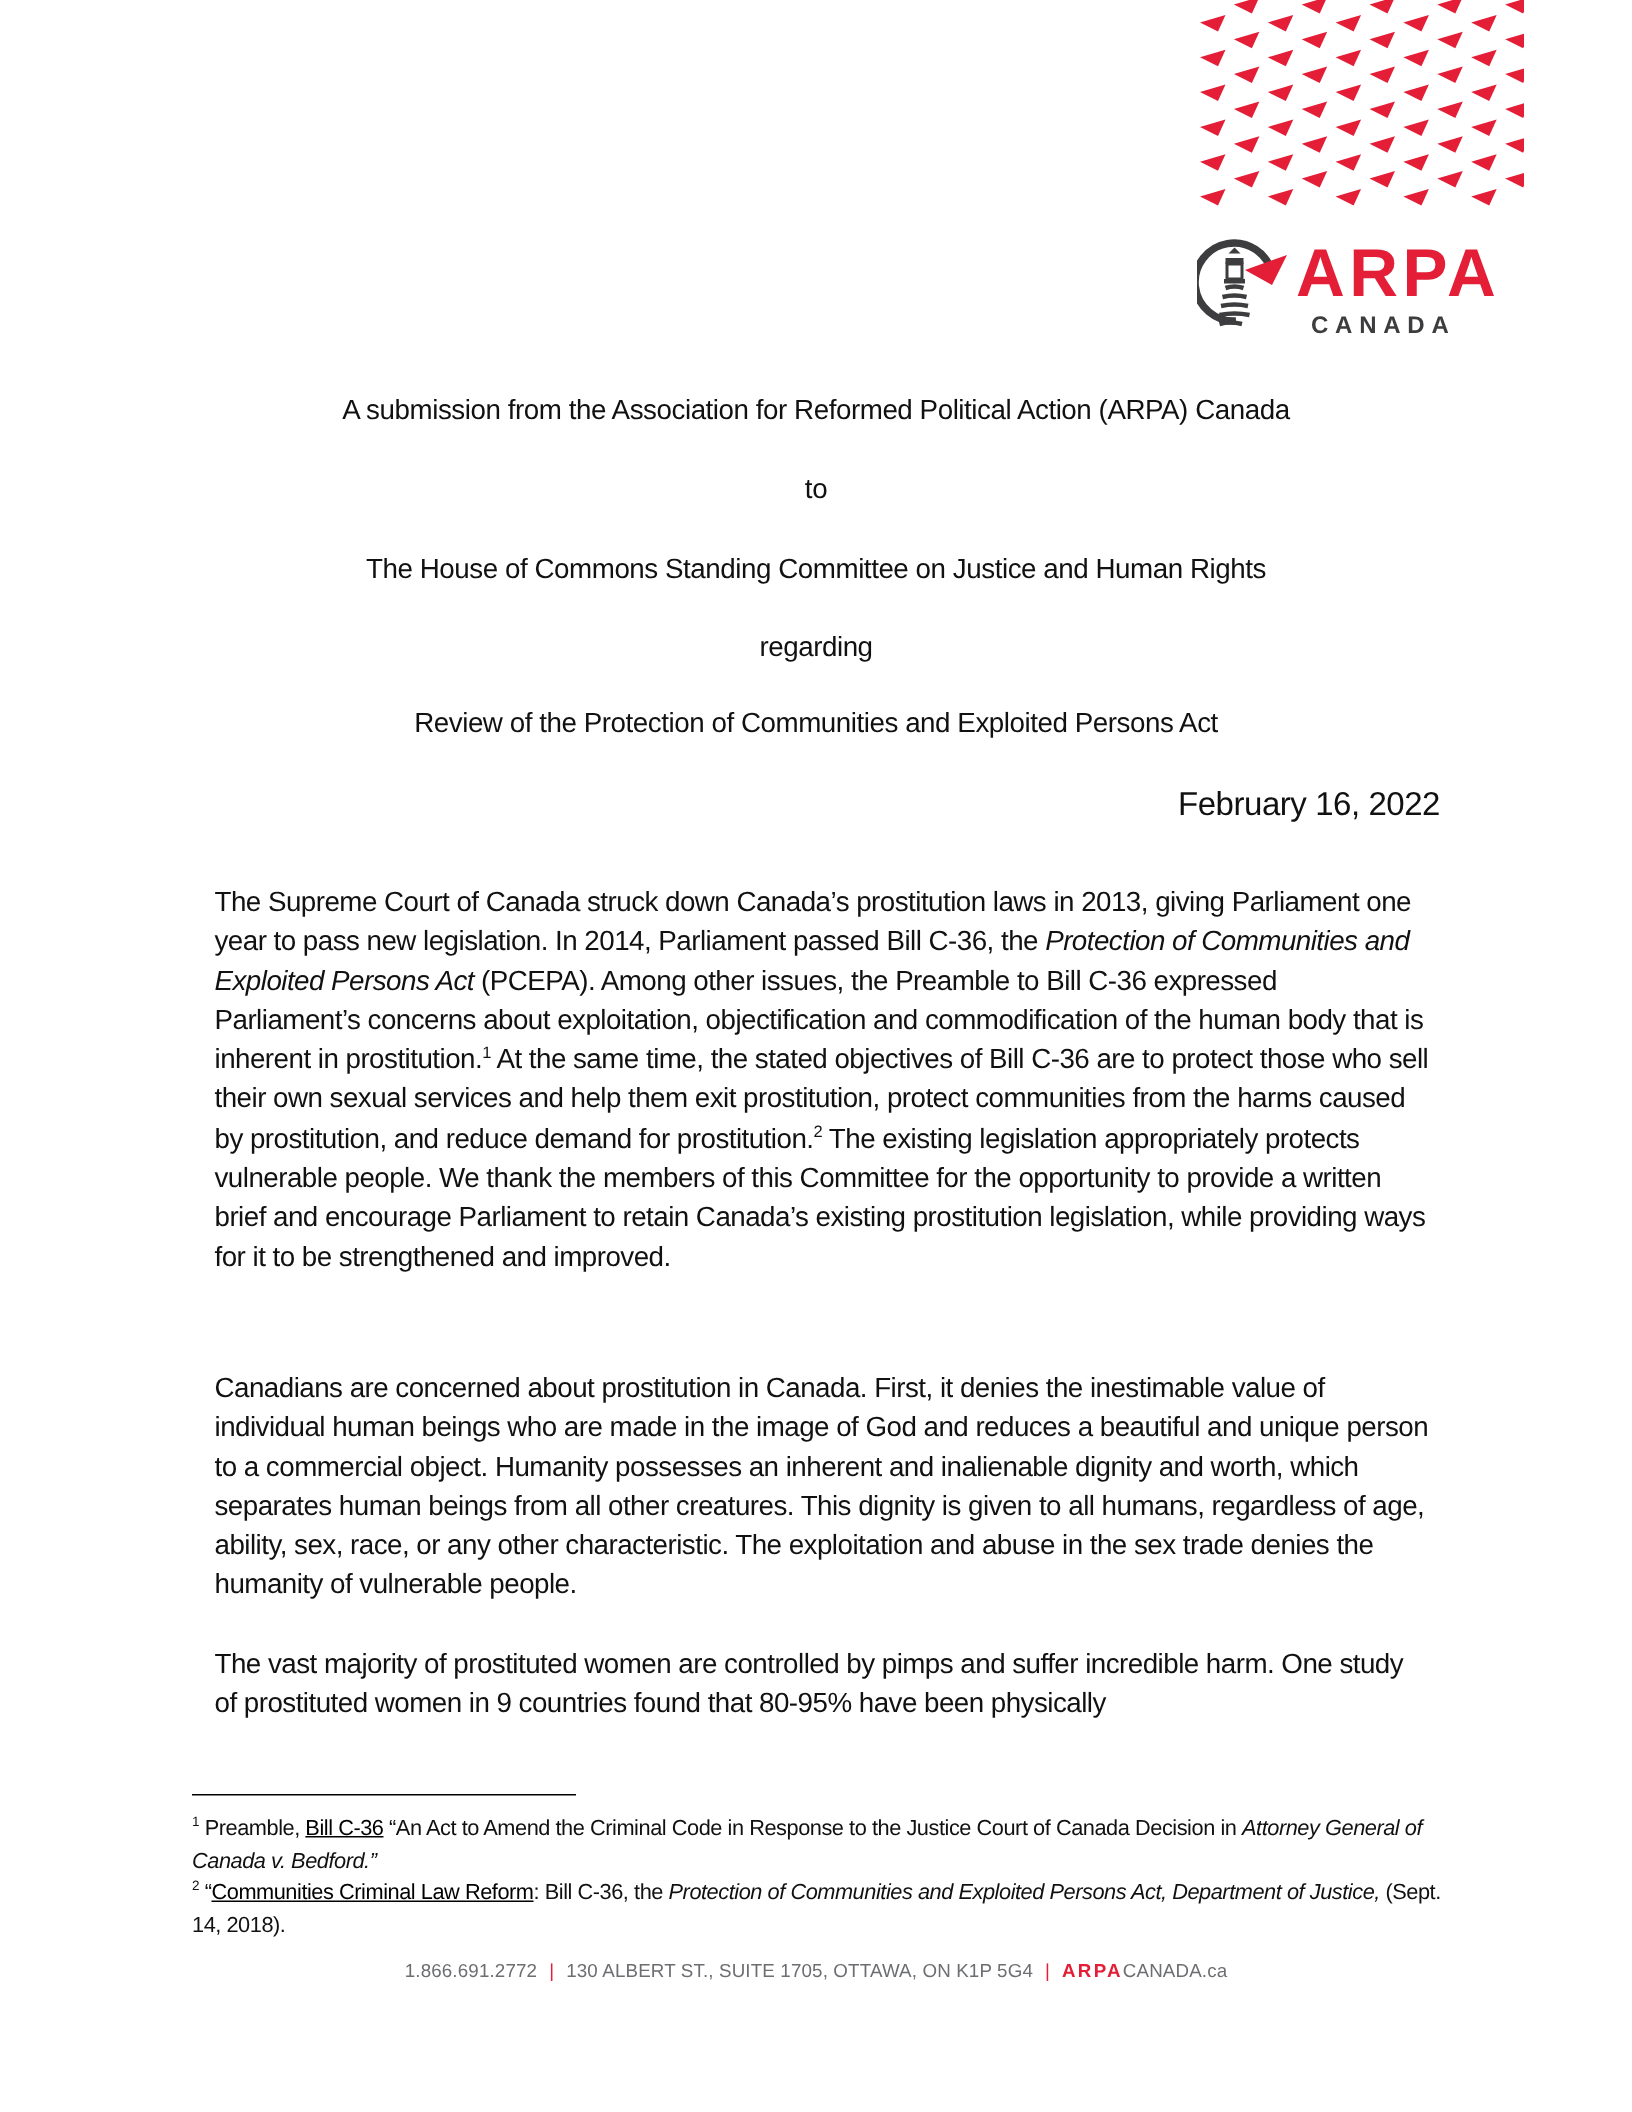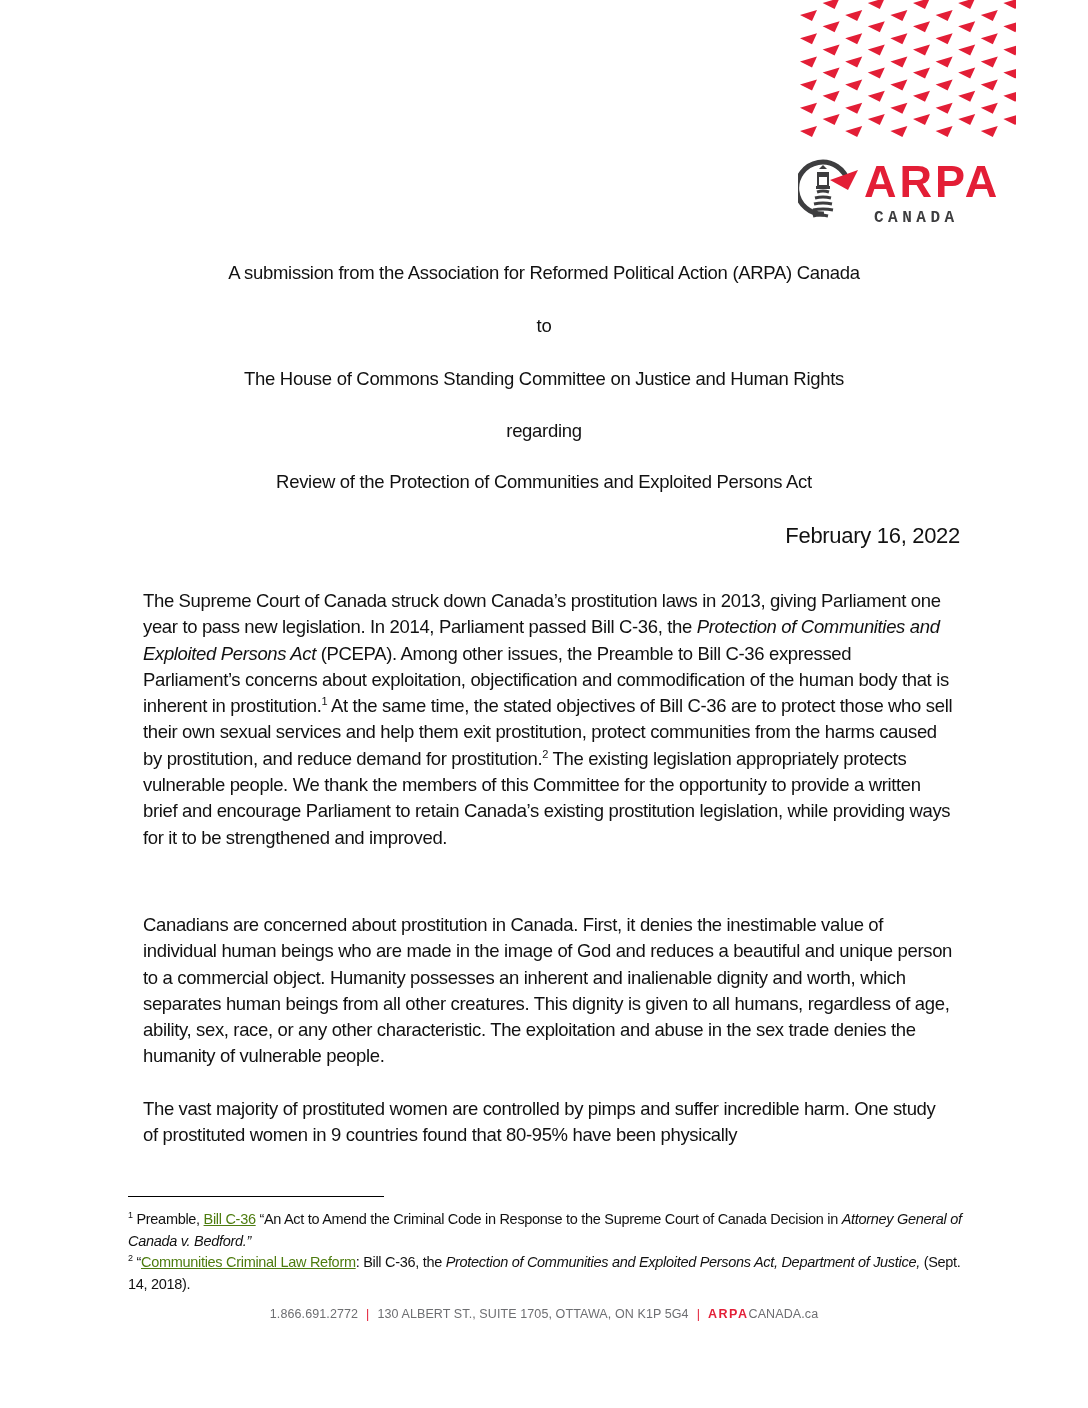--- a/index.html
+++ b/index.html
@@ -19,21 +19,21 @@
                line-height: 26.3px; letter-spacing: -0.35px; }
   .body-text p { margin: 15px; }
   .heading { font-weight: bold; }
   sup { font-size: 11px; line-height: 0; vertical-align: 7px; }
 
   .fn-rule { position: absolute; left: 128px; top: 1196px; width: 256px; height: 1px; background: #000; }
   .footnotes { position: absolute; left: 128px; top: 1209px; width: 840px; font-size: 14.5px;
                line-height: 21.5px; letter-spacing: -0.3px; }
   .footnotes p { margin: 0; }
   .footnotes sup { font-size: 9px; vertical-align: 6px; }
-  .link { color: #4d7c0f; text-decoration: underline; cursor: pointer; }
+  .link { color: #000000; text-decoration: underline; cursor: pointer; }
 
   .footer { position: absolute; left: 0; width: 1088px; top: 1307px; text-align: center;
             font-size: 12.5px; color: #6d6e71; letter-spacing: 0.1px; }
   .footer .sep { color: #e31e36; margin: 0 8px; }
   .footer .brand-strong { color: #e31e36; font-weight: bold; letter-spacing: 1.5px; }
 </style>
 </head>
 <body>
 
 <div class="page">
@@ -115,40 +115,40 @@
       <rect x="18" y="30" width="14" height="3" fill="#3d3d3f"></rect>
       <path d="M19 36 Q25 34 31 36" fill="none" stroke="#3d3d3f" stroke-width="3"></path>
       <path d="M17 42 Q25 40 33 42" fill="none" stroke="#3d3d3f" stroke-width="3"></path>
       <path d="M16 48 Q25 46 34 48" fill="none" stroke="#3d3d3f" stroke-width="3"></path>
       <path d="M15 54 Q25 52 35 54" fill="none" stroke="#3d3d3f" stroke-width="3"></path>
       <path d="M15 60 Q22 58 30 60" fill="none" stroke="#3d3d3f" stroke-width="3"></path>
       <polygon points="32,24 60,14 50,34" fill="#e31e36"></polygon>
     </g>
   </svg>
   <div style="position:absolute;left:864px;top:158px;font-size:45px;font-weight:bold;color:#e31e36;letter-spacing:3px;line-height:48px;">ARPA</div>
-  <div style="position:absolute;left:874px;top:209px;font-size:16px;font-weight:bold;color:#3d3d3f;letter-spacing:4.5px;font-family:Liberation Mono, monospace;">CANADA</div>
+  <div style="position:absolute;left:874px;top:209px;font-size:16px;font-weight:bold;color:#3d3d3f;letter-spacing:4.5px;">CANADA</div>
 
   <div class="center-line" style="top:262px;">A submission from the Association for Reformed Political Action (ARPA) Canada</div>
   <div class="center-line" style="top:315px;">to</div>
   <div class="center-line" style="top:420px;">regarding</div>
   <div class="center-line" style="top:368px;">The House of Commons Standing Committee on Justice and Human Rights</div>
   <div class="center-line" style="top:471px;">Review of the Protection of Communities and Exploited Persons Act</div>
   <div class="date">February 16, 2022</div>
 
   <div class="body-text" style="top:573px;">
     <p><span>The Supreme Court of Canada struck down Canada’s prostitution laws in 2013, giving Parliament one year to pass new legislation. In 2014, Parliament passed Bill C-36, the </span><i>Protection of Communities and Exploited Persons Act</i><span> (PCEPA). Among other issues, the Preamble to Bill C-36 expressed Parliament’s concerns about exploitation, objectification and commodification of the human body that is inherent in prostitution.</span><sup>1</sup><span> At the same time, the stated objectives of Bill C-36 are to protect those who sell their own sexual services and help them exit prostitution, protect communities from the harms caused by prostitution, and reduce demand for prostitution.</span><sup>2</sup><span> The existing legislation appropriately protects vulnerable people. We thank the members of this Committee for the opportunity to provide a written brief and encourage Parliament to retain Canada’s existing prostitution legislation, while providing ways for it to be strengthened and improved.</span></p>
   </div>
 
   <div class="body-text" style="top:886px;">
     <p style="margin-top:26px;">Canadians are concerned about prostitution in Canada. First, it denies the inestimable value of individual human beings who are made in the image of God and reduces a beautiful and unique person to a commercial object. Humanity possesses an inherent and inalienable dignity and worth, which separates human beings from all other creatures. This dignity is given to all humans, regardless of age, ability, sex, race, or any other characteristic. The exploitation and abuse in the sex trade denies the humanity of vulnerable people.</p>
     <p style="margin-top:26px;">The vast majority of prostituted women are controlled by pimps and suffer incredible harm. One study of prostituted women in 9 countries found that 80-95% have been physically</p>
   </div>
 
   <div class="fn-rule"></div>
   <div class="footnotes">
-    <p><sup>1</sup><span> Preamble, </span><span class="link">Bill C-36</span><span> “An Act to Amend the Criminal Code in Response to the Supreme Court of Canada Decision in </span><i>Attorney General of Canada v. Bedford.”</i></p>
+    <p><sup>1</sup><span> Preamble, </span><span class="link">Bill C-36</span><span> “An Act to Amend the Criminal Code in Response to the Justice Court of Canada Decision in </span><i>Attorney General of Canada v. Bedford.”</i></p>
     <p><sup>2</sup><span> “</span><span class="link">Communities Criminal Law Reform</span><span>: Bill C-36, the </span><i>Protection of Communities and Exploited Persons Act, Department of Justice,</i><span> (Sept. 14, 2018).</span></p>
   </div>
 
   <div class="footer">
     <span>1.866.691.2772</span><span class="sep">|</span><span>130 ALBERT ST., SUITE 1705, OTTAWA, ON K1P 5G4</span><span class="sep">|</span><span class="brand-strong">ARPA</span><span>CANADA.ca</span>
   </div>
 </div>
 
 </body></html>

